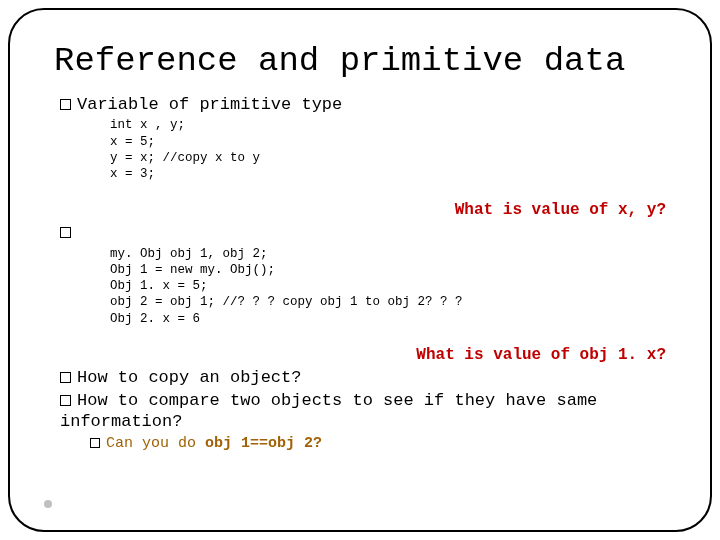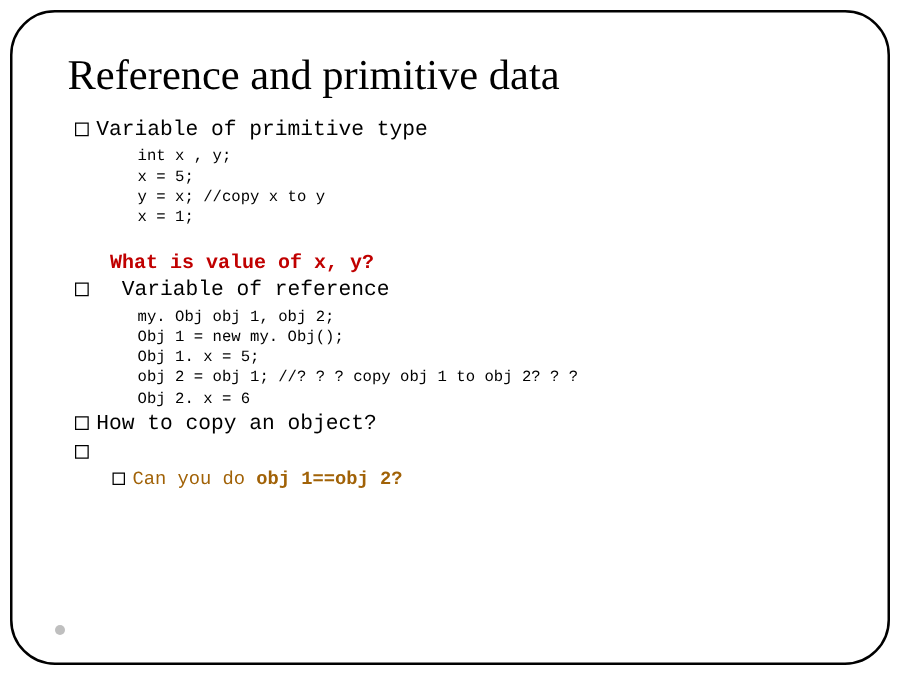--- a/index.html
+++ b/index.html
@@ -14,21 +14,21 @@
     position: absolute;
     top: 8px;
     left: 8px;
     right: 8px;
     bottom: 8px;
     border: 2px solid #000;
     border-radius: 36px;
     padding: 32px 44px 24px 44px;
   }
   .title {
-    font-family: Liberation Serif, serif;
+    font-family: Liberation Mono, monospace;
     font-size: 34px;
     font-weight: 400;
     color: #000;
     margin-bottom: 14px;
   }
   .content {
     font-size: 17px;
     line-height: 1.25;
     font-family: Liberation Mono, monospace;
   }
@@ -54,20 +54,21 @@
     margin-bottom: 2px;
     white-space: pre;
   }
   .question {
     margin-left: 34px;
     font-size: 16px;
     font-weight: bold;
     color: #c00000;
     margin-top: 18px;
     margin-bottom: 2px;
+    text-align: right;
   }
   .bullet-l2 {
     margin-left: 36px;
     margin-top: 2px;
     color: #a16207;
     font-size: 15px;
   }
   .bullet-l2 .box {
     display: inline-block;
     width: 10px;
@@ -94,38 +95,39 @@
   <div class="title">Reference and primitive data</div>
 
   <div class="content">
 
     <div class="bullet-l1">
       <span class="box"></span><span>Variable of primitive type</span>
     </div>
     <div class="code-block">int x , y;
 x = 5;
 y = x; //copy x to y
-x = 1;</div>
+x = 3;</div>
     <div class="question">What is value of x, y?</div>
 
     <div class="bullet-l1">
-      <span class="box"></span>&nbsp;&nbsp;<span>Variable of reference</span>
+      <span class="box"></span>&nbsp;&nbsp;
     </div>
     <div class="code-block">my. Obj obj 1, obj 2;
 Obj 1 = new my. Obj();
 Obj 1. x = 5;
 obj 2 = obj 1; //? ? ? copy obj 1 to obj 2? ? ?
 Obj 2. x = 6</div>
+    <div class="question">What is value of obj 1. x?</div>
 
     <div class="bullet-l1">
       <span class="box"></span><span>How to copy an object?</span>
     </div>
 
     <div class="bullet-l1">
-      <span class="box"></span>
+      <span class="box"></span><span>How to compare two objects to see if they have same information?</span>
     </div>
 
     <div class="bullet-l2">
       <span class="box"></span><span>Can you do </span><b>obj 1==obj 2?</b>
     </div>
 
   </div>
 
   <div class="page-num-dot"></div>
 

